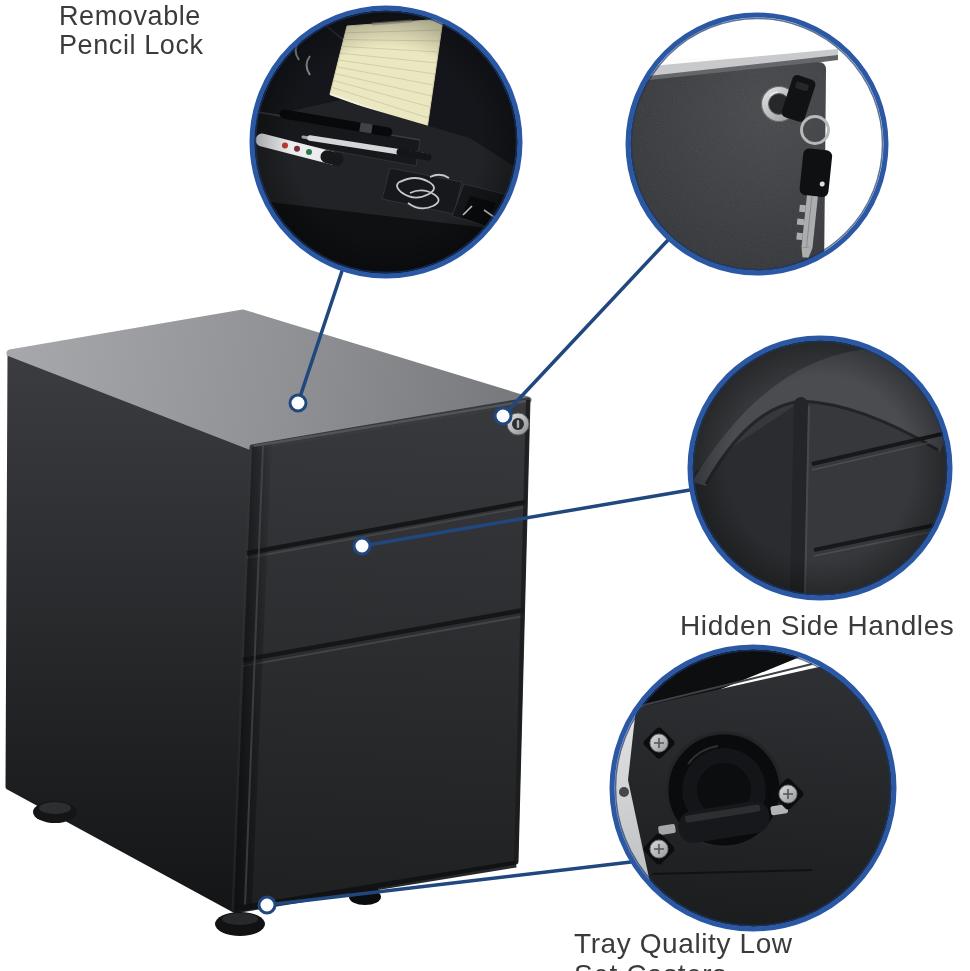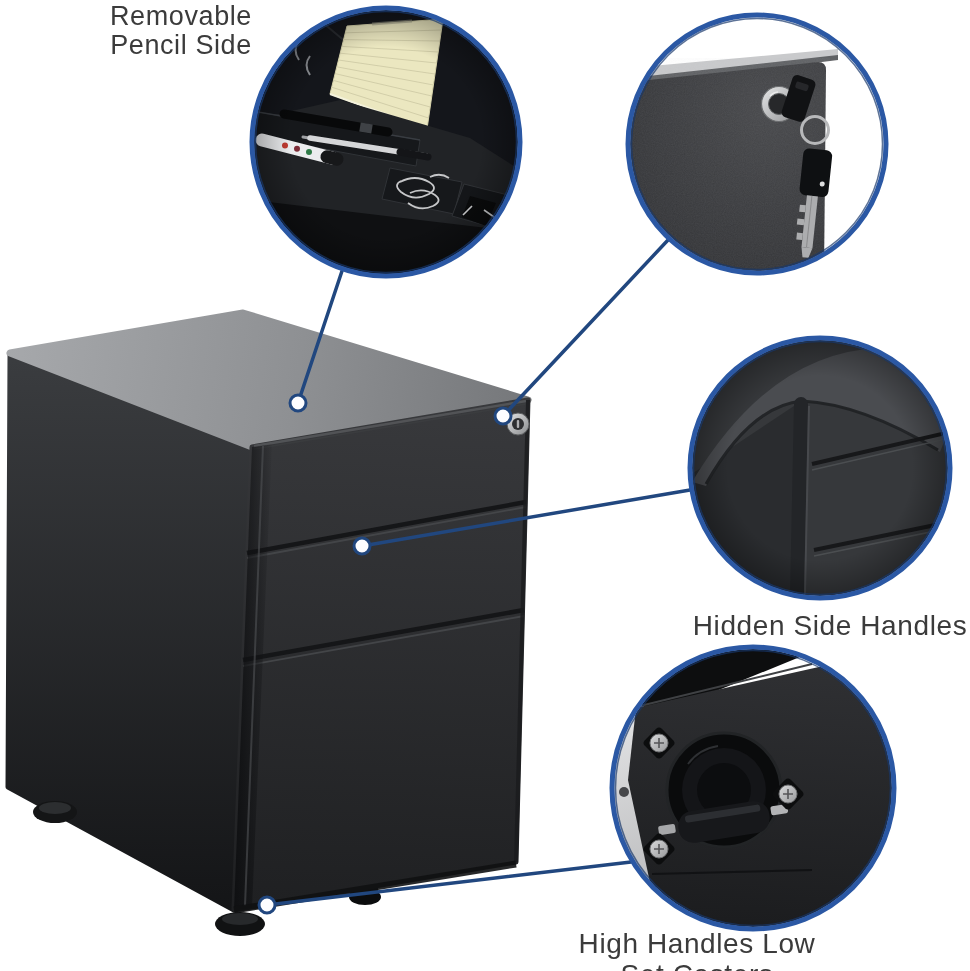--- a/index.html
+++ b/index.html
@@ -2,21 +2,21 @@
 <html><head>
 <meta charset="utf-8">
 <style>
   html,body{margin:0;padding:0;background:#ffffff;}
   .stage{position:relative;width:970px;height:971px;background:#ffffff;overflow:hidden;}
   .stage svg{position:absolute;left:0;top:0;}
   .label{
     position:absolute;
     font-family:"Liberation Sans", sans-serif;
     color:#3b3b3b;
-    text-align:center;
+    text-align:left;
     letter-spacing:0.6px;
     white-space:nowrap;
   }
   .label span{display:block;}
   #lbl-pencil{left:59px;top:2px;width:244px;font-size:27px;line-height:29px;}
   #lbl-lock{left:640px;top:284px;width:258px;font-size:28px;line-height:30px;}
   #lbl-handles{left:680px;top:611px;width:300px;font-size:28px;line-height:30px;}
   #lbl-casters{left:574px;top:928px;width:246px;font-size:28px;line-height:31px;}
 </style>
 </head>
@@ -335,23 +335,23 @@
   <g fill="#fdfdff" stroke="#21477f" stroke-width="3">
     <circle cx="298" cy="403" r="8"></circle>
     <circle cx="503" cy="416" r="8"></circle>
     <circle cx="362" cy="546" r="8"></circle>
     <circle cx="267" cy="905" r="8"></circle>
   </g>
 </svg>
 
   <div class="label" id="lbl-pencil">
     <span>Removable</span>
-    <span>Pencil Side</span>
+    <span>Pencil Lock</span>
   </div>
   <div class="label" id="lbl-handles">
     <span>Hidden Side Handles</span>
   </div>
   <div class="label" id="lbl-casters">
-    <span>High Handles Low</span>
+    <span>Tray Quality Low</span>
     <span>Set Casters</span>
   </div>
 
 </div>
 
 </body></html>

